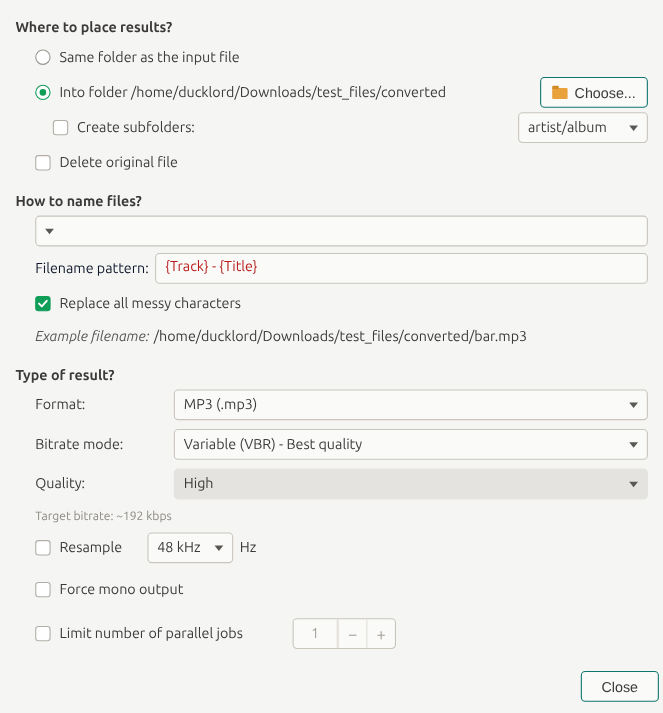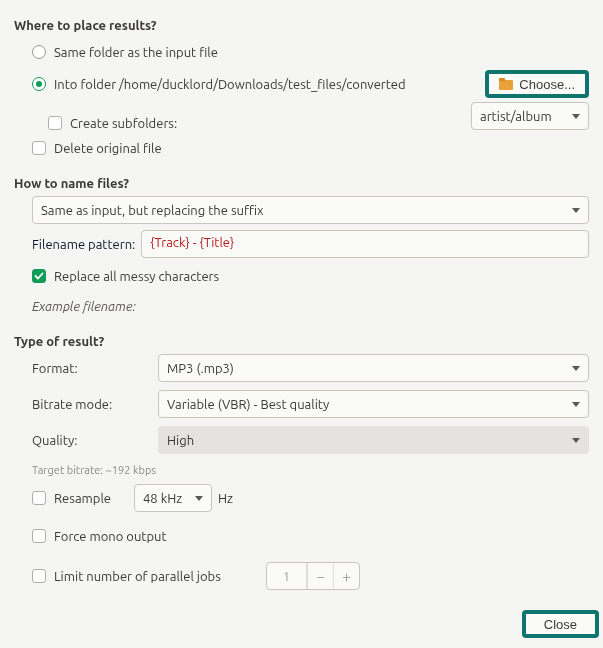--- a/index.html
+++ b/index.html
@@ -19,21 +19,21 @@
     color: #3b3a38;
     margin: 6px 0 6px 0;
   }
   .row {
     display: flex;
     align-items: center;
     min-height: 28px;
     margin: 2px 0;
   }
   .indent1 { padding-left: 18px; }
-  .indent2 { padding-left: 34px; align-items: flex-end; }
+  .indent2 { padding-left: 34px; }
   .radio, .check {
     width: 14px;
     height: 14px;
     border-radius: 50%;
     border: 1.5px solid #9a968f;
     margin-right: 8px;
     display: inline-flex;
     align-items: center;
     justify-content: center;
     flex-shrink: 0;
@@ -54,21 +54,21 @@
     border: 1.5px solid #b2aea7;
   }
   .check.checked {
     background: #0f9d58;
     border-color: #0f9d58;
   }
   .check.checked svg { display: block; }
   .check svg { display: none; }
   .btn {
     background: #fafaf9;
-    border: 4px solid #0f766e;
+    border: 1px solid #0f766e;
     border-radius: 4px;
     padding: 4px 10px;
     font-size: 13px;
     color: #3b3a38;
     display: inline-flex;
     align-items: center;
     gap: 6px;
     cursor: pointer;
     height: 28px;
   }
@@ -181,21 +181,20 @@
 
 <div class="row indent1" style="margin-top:4px;">
   <span class="check"></span>
   <label>Delete original file</label>
 </div>
 
 <div class="section-title" style="margin-top:14px;">How to name files?</div>
 
 <div class="row indent1">
   <div class="dropdown flex1">
-    <span>Same as input, but replacing the suffix</span>
     <span class="tri"></span>
   </div>
 </div>
 
 <div class="row indent1 gap6" style="margin-top:6px;">
   <span class="label-muted">Filename pattern:</span>
   <div class="input disabled flex1">
     <span style="color:#b91c1c;">{Track} - {Title}</span>
   </div>
 </div>
@@ -204,20 +203,21 @@
   <span class="check checked">
     <svg width="10" height="10" viewBox="0 0 10 10">
         <path d="M1.5 5 L4 7.5 L8.5 2.5" stroke="#fff" stroke-width="1.8" fill="none" stroke-linecap="round" stroke-linejoin="round"></path>
       </svg>
   </span>
   <label>Replace all messy characters</label>
 </div>
 
 <div class="row indent1" style="margin-top:2px;text-align:right;">
   <span class="example-label">Example filename:</span>
+  <span style="margin-left:4px;">/home/ducklord/Downloads/test_files/converted/bar.mp3</span>
 </div>
 
 <div class="section-title" style="margin-top:14px;">Type of result?</div>
 
 <div class="form-grid">
   <span>Format:</span>
   <div class="dropdown">
     <span>MP3 (.mp3)</span>
     <span class="tri"></span>
   </div>

